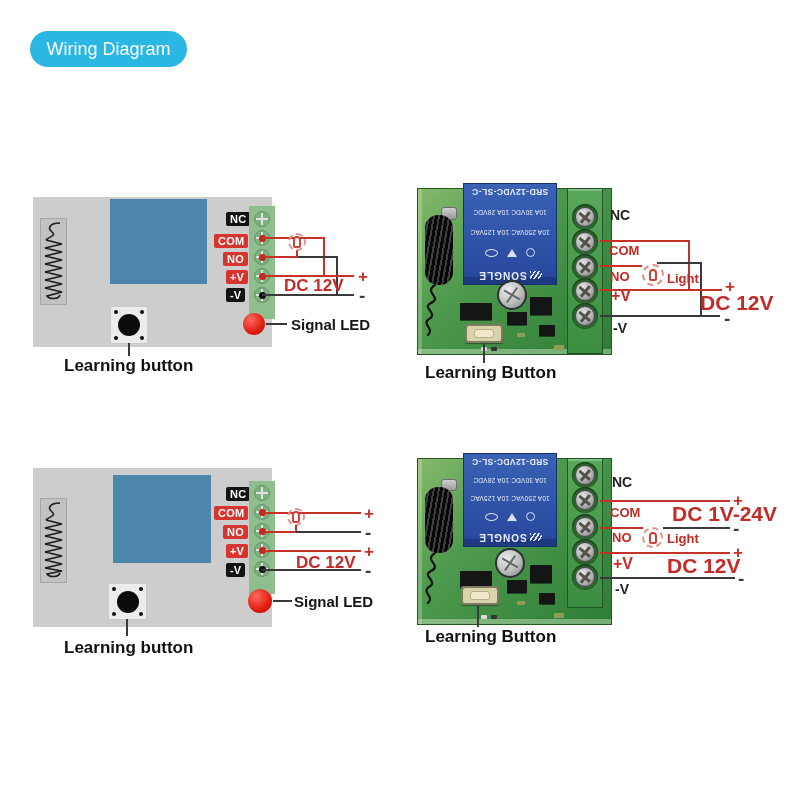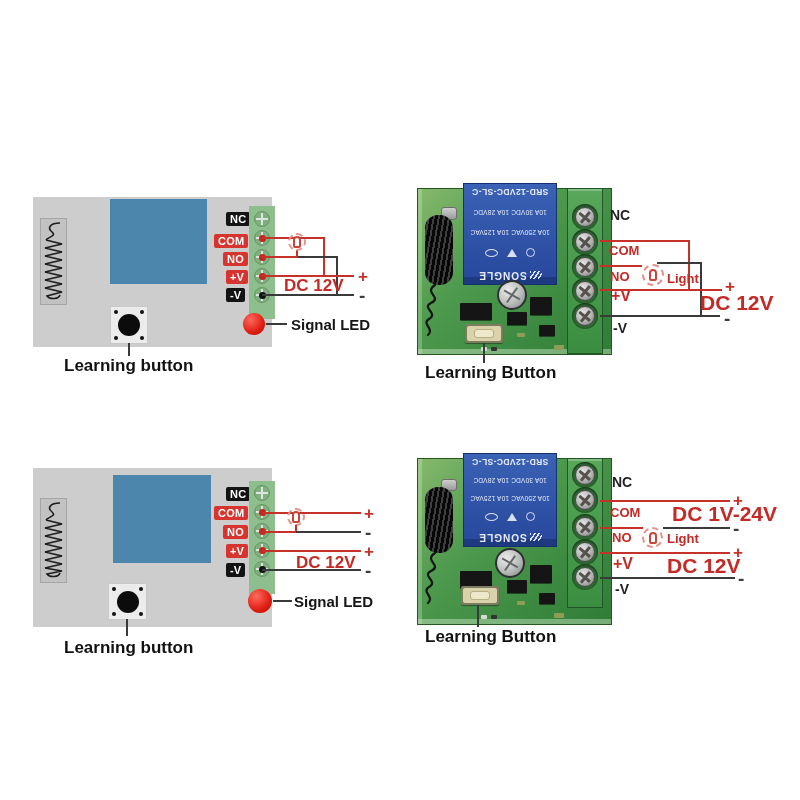--- a/index.html
+++ b/index.html
@@ -69,20 +69,21 @@
   .plab.r{color:#c42a26;font-size:13px}
   .plab.big{font-size:16px}
   .dcbig{position:absolute;color:#c42a26;font-weight:bold;font-size:21px;white-space:nowrap}
   .callout{position:absolute;color:#111;font-weight:600;font-size:17px;white-space:nowrap}
 </style>
 </head>
 <body>
 
 <div class="canvas">
 
+  <div class="badge">Wiring Diagram</div>
 
   <div class="panel" style="left:33px;top:197px;width:378px;height:182px">
     <div class="sch-body" style="left:0;top:0;width:239px;height:150px"></div>
     <div class="coilbox" style="left:7px;top:21px;width:27px;height:87px">
       <svg width="25" height="85" viewBox="0 0 25 85">
         <path d="M19,4 C9,4 6,9 11,13 C16,17 7,18 5,21" fill="none" stroke="#1c1c1c" stroke-width="1.6"></path>
         <path d="M5,21 L21,25 L4,29 L21,33 L4,37 L21,41 L4,45 L21,49 L4,53 L21,57 L4,61 L21,65 L4,69 L21,73 L6,77 C9,81 18,80 19,76" fill="none" stroke="#1c1c1c" stroke-width="1.6"></path>
       </svg>
     </div>
     <div class="sch-relay" style="left:77px;top:2px;width:97px;height:85px"></div>

